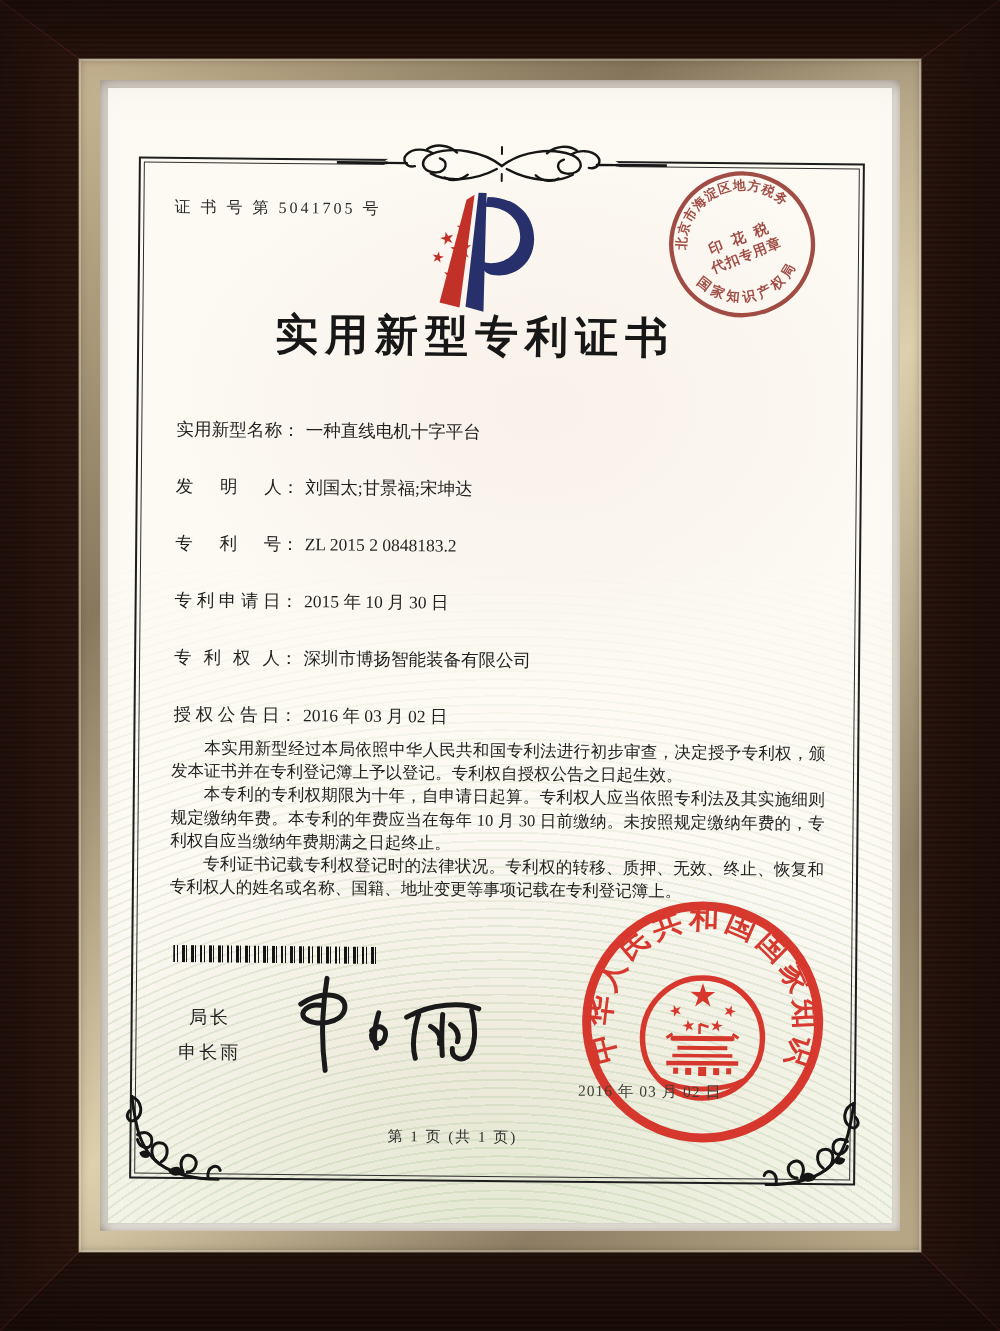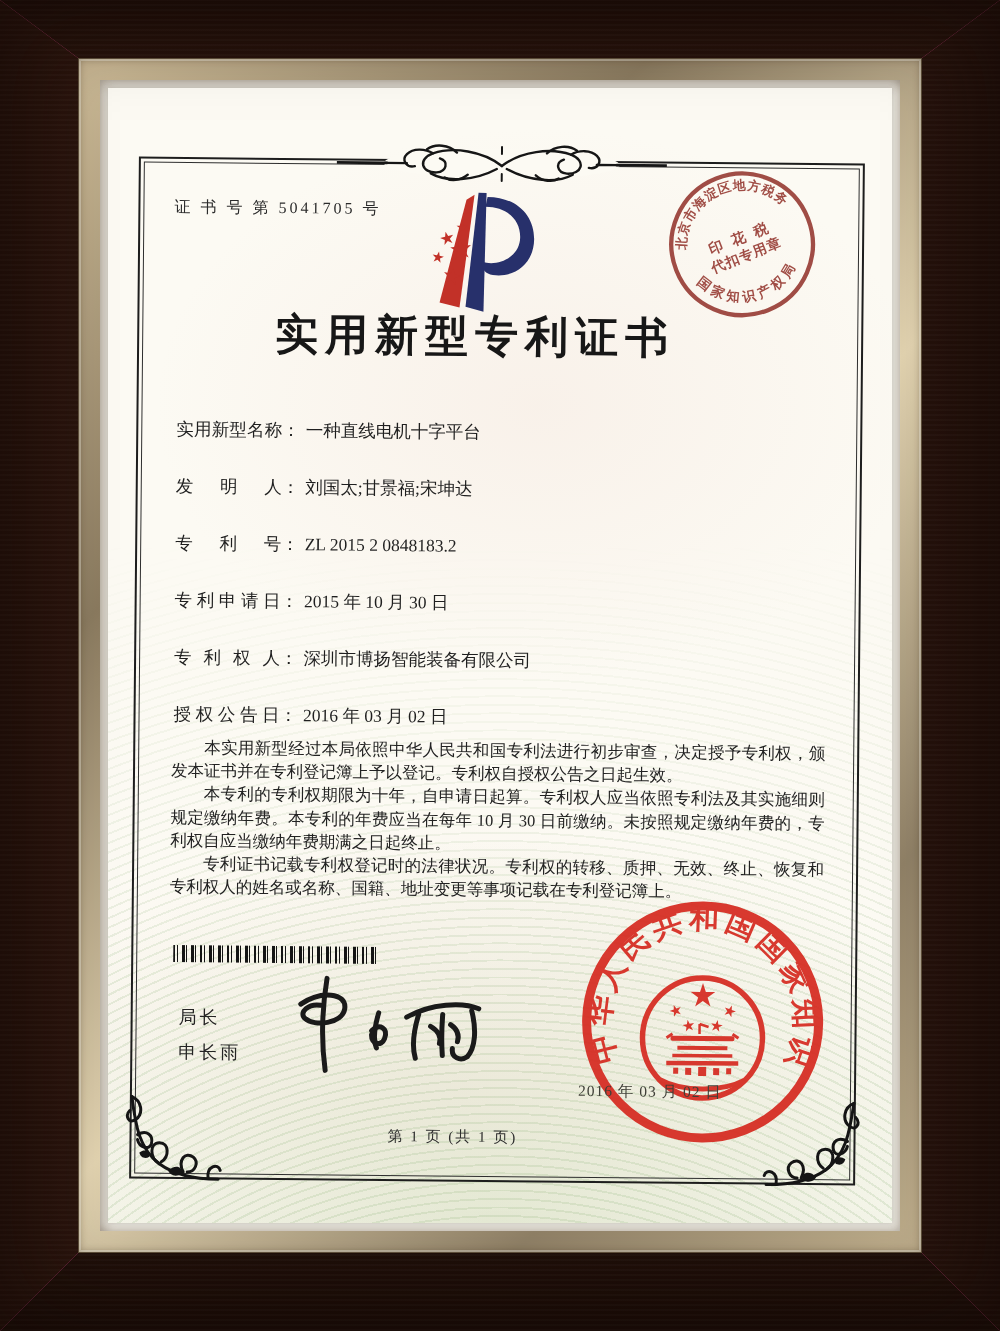--- a/index.html
+++ b/index.html
@@ -54,21 +54,21 @@
   .fvalue{margin-left:6px;}
   .body{position:absolute;left:36px;right:32px;top:577px;font-size:16.5px;line-height:23.2px;
         color:#222;text-align:justify;}
   .body p{margin:0;text-indent:2em;}
   .barcode{position:absolute;left:40px;top:786px;width:206px;height:17px;background:
      repeating-linear-gradient(90deg,#141414 0 2px,transparent 2px 4px,#141414 4px 5px,transparent 5px 9px,
      #141414 9px 12px,transparent 12px 13px,#141414 13px 14px,transparent 14px 18px,#141414 18px 21px,
      transparent 21px 22px,#141414 22px 23px,transparent 23px 27px);}
   .director{position:absolute;left:46px;top:846px;font-family:"Liberation Sans","DejaVu Sans",sans-serif;
         font-size:18px;color:#242424;letter-spacing:3px;}
-  .director div{margin-bottom:11px;}
+  .director div{margin-bottom:11px;text-align:center;}
   .signature{position:absolute;left:146px;top:812px;}
   .big-seal{position:absolute;left:436px;top:724px;mix-blend-mode:multiply;opacity:.92;}
   .seal-date{position:absolute;left:446px;top:918px;z-index:5;font-size:15.5px;letter-spacing:1px;
         color:#3f3f37;white-space:nowrap;}
   .footer{position:absolute;left:0;right:80px;top:966px;text-align:center;font-size:15px;color:#2d2d2d;letter-spacing:2px;}
   .vignette{position:absolute;inset:0;pointer-events:none;z-index:20;
         box-shadow:inset 0 0 90px 12px rgba(18,8,4,.5);}
   svg text{font-family:"Liberation Sans","DejaVu Sans",sans-serif;}
 </style>
 </head>

